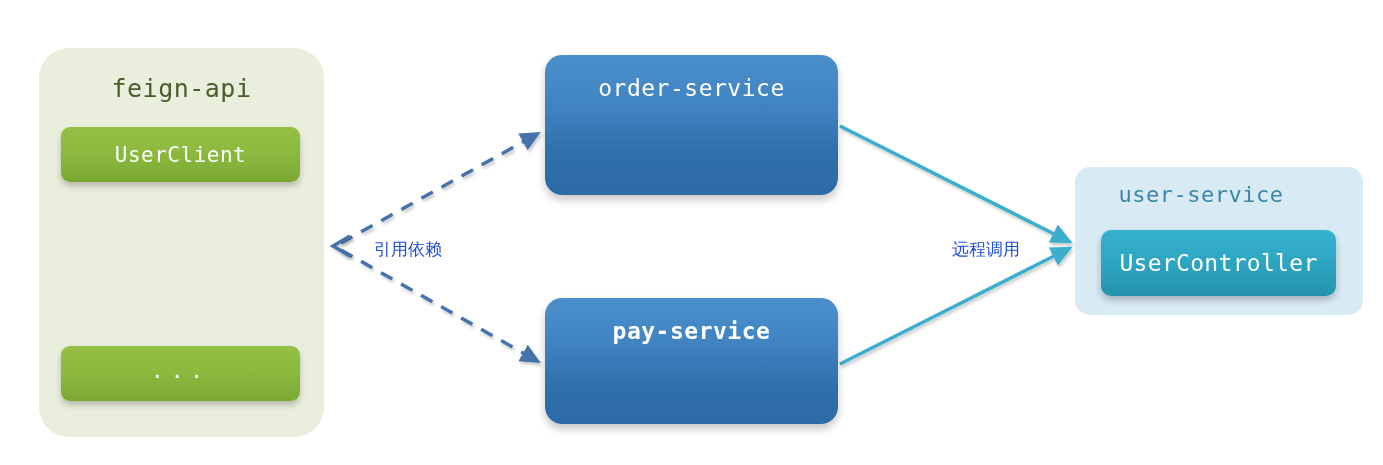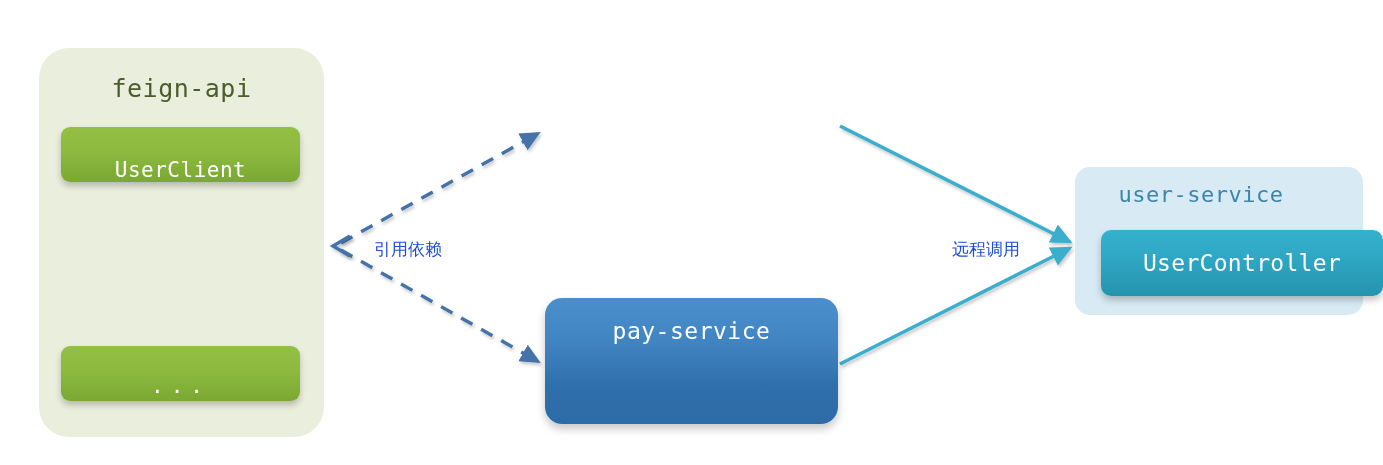--- a/index.html
+++ b/index.html
@@ -50,21 +50,20 @@
     font-size: 21px;
     letter-spacing: 0.5px;
     display: flex;
     align-items: center;
     justify-content: center;
     box-shadow: 0 4px 6px rgba(0,0,0,0.22);
     font-family: "DejaVu Sans Mono", "Liberation Mono", monospace;
   }
   .chip-green {
     background: linear-gradient(180deg, #93c044 0%, #8ebb3f 40%, #7ba832 100%);
-    align-items: flex-end;
   }
   .chip-orange {
     background: linear-gradient(180deg, #f49228 0%, #ef8a22 45%, #e4791a 100%);
   }
   .chip-purple {
     background: linear-gradient(180deg, #8561a5 0%, #7d569e 45%, #704a91 100%);
   }
   .chip-0 { top: 79px; }
   .chip-1 { top: 152px; }
   .chip-2 { top: 225px; }
@@ -80,21 +79,21 @@
   
   .service-box {
     position: absolute;
     left: 545px;
     width: 293px;
     border-radius: 17px;
     background: linear-gradient(180deg, #4a8fcc 0%, #4184c2 35%, #2f6fab 70%, #2d6ba6 100%);
     box-shadow: 0 5px 8px rgba(0,0,0,0.22);
   }
   .service-order { top: 55px; height: 140px; }
-  .service-pay   { top: 298px; height: 126px; }
+  .service-pay   { top: 298px; height: 126px; font-weight: bold; }
   .service-label {
     position: absolute;
     left: 0;
     width: 100%;
     top: 20px;
     text-align: center;
     color: #ffffff;
     font-size: 23px;
     letter-spacing: 0.5px;
     font-family: "DejaVu Sans Mono", "Liberation Mono", monospace;
@@ -118,21 +117,21 @@
     text-align: center;
     color: #3b86a9;
     font-size: 22px;
     letter-spacing: 0.5px;
     font-family: "DejaVu Sans Mono", "Liberation Mono", monospace;
   }
   .user-controller {
     position: absolute;
     left: 26px;
     top: 63px;
-    width: 282px;
+    width: 235px;
     height: 66px;
     border-radius: 10px;
     background: linear-gradient(180deg, #35b1cd 0%, #2fa8c5 40%, #2494ae 100%);
     box-shadow: 0 4px 7px rgba(0,0,0,0.24);
     display: flex;
     align-items: center;
     justify-content: center;
     color: #ffffff;
     font-size: 23px;
     letter-spacing: 0.3px;
@@ -201,20 +200,23 @@
       <span>UserClient</span>
     </div>
 
 
 
     <div class="chip chip-green chip-3">
       <span class="dots-glyph">...</span>
     </div>
   </div>
 
+  <div class="service-box service-order">
+    <div class="service-label">order-service</div>
+  </div>
 
   <div class="service-box service-pay">
     <div class="service-label">pay-service</div>
   </div>
 
   <div class="user-panel">
     <div class="user-panel-title">user-service</div>
     <div class="user-controller">
       <span>UserController</span>
     </div>

